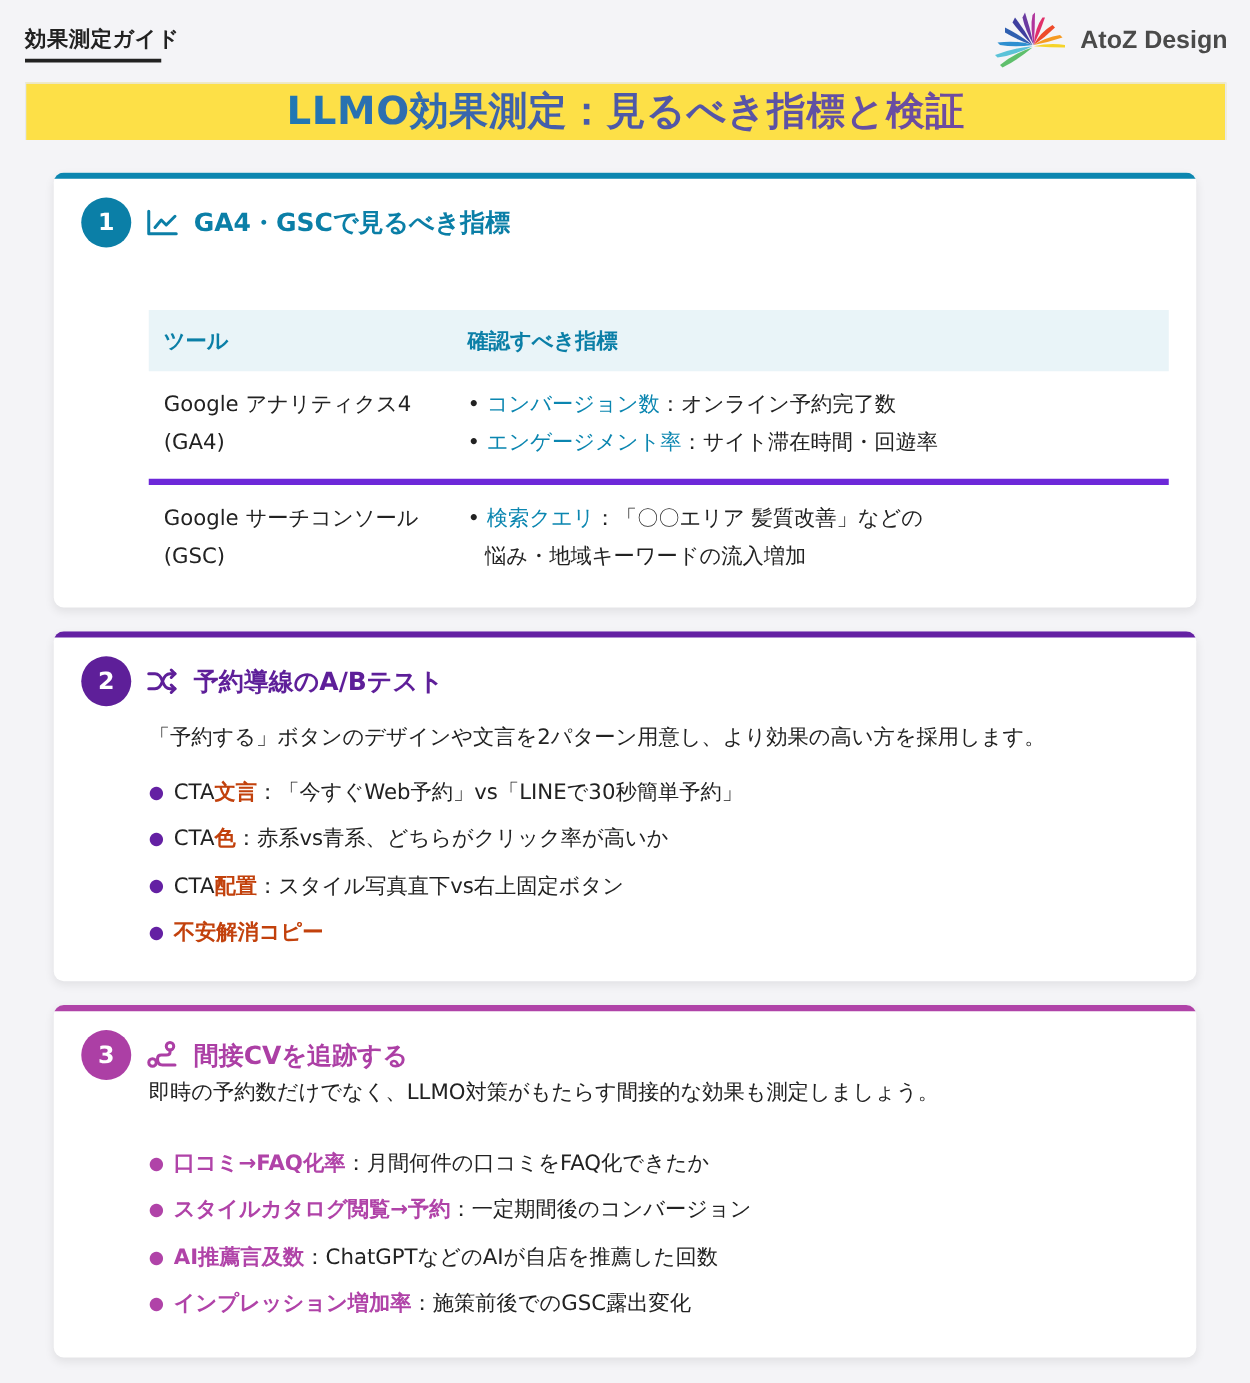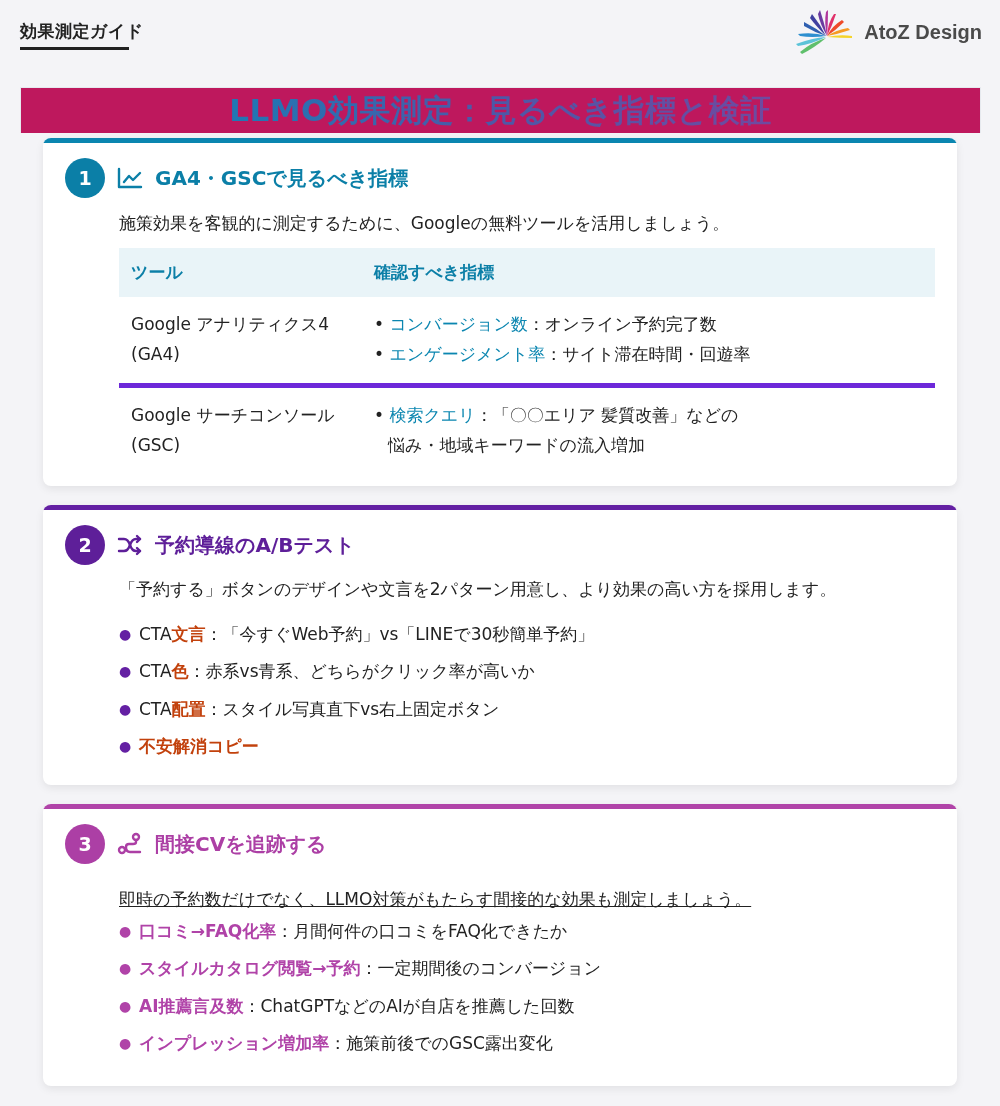--- a/index.html
+++ b/index.html
@@ -6,21 +6,21 @@
   html, body { width: 1000px; height: 1106px; background: #f4f4f7; overflow: hidden; }
   body { font-family: "DejaVu Sans", "Liberation Sans", sans-serif; color: #222; position: relative; }
 
   .top-header { position: absolute; left: 0; top: 0; width: 1000px; height: 66px; text-align: right; }
   .guide-label { position: absolute; left: 20px; top: 20px; font-size: 17px; font-weight: bold; color: #222; letter-spacing: 0.5px; }
   .guide-underline { position: absolute; left: 20px; top: 47px; width: 109px; height: 3px; background: #222; }
   .logo { position: absolute; right: 18px; top: 8px; display: flex; align-items: center; gap: 10px; }
   .logo-mark { width: 60px; height: 48px; }
   .logo-text { font-size: 20px; font-weight: bold; color: #4a4a4a; font-family: "Liberation Sans", sans-serif; }
 
-  .title-box { position: absolute; left: 20px; top: 66px; width: 961px; height: 46px; background: #be185d; border: 1px solid #e6e9ee; border-bottom: none; text-align: center; margin-top: 21px; }
+  .title-box { position: absolute; left: 20px; top: 66px; width: 961px; height: 46px; background: #fde047; border: 1px solid #e6e9ee; border-bottom: none; text-align: center; }
   .title-text { display: inline-block; font-size: 31px; font-weight: bold; line-height: 56px; margin-top: -6px;
     background: linear-gradient(90deg, #1f78b4 0%, #4a5aa8 45%, #6f4aa0 100%);
     -webkit-background-clip: text; background-clip: text; color: transparent; letter-spacing: 0.5px; }
 
   .card { position: absolute; left: 43px; width: 914px; background: #fff; border-radius: 8px; box-shadow: 0 3px 8px rgba(0,0,0,0.08); overflow: hidden; }
   .card-bar { height: 5px; width: 100%; }
   .card-head { position: absolute; left: 22px; top: 20px; display: flex; align-items: center; }
   .num-badge { width: 40px; height: 40px; border-radius: 50%; color: #fff; font-weight: bold; font-size: 19px; display: flex; align-items: center; justify-content: center; }
   .head-icon { width: 26px; height: 26px; margin-left: 12px; display: flex; align-items: center; justify-content: center; }
   .head-title { font-size: 20px; font-weight: bold; margin-left: 12px; }
@@ -55,21 +55,21 @@
   .bullets .dot { font-size: 14px; width: 20px; display: inline-block; }
   #card2 .bullets { top: 110px; }
   #card2 .dot { color: #6420a3; }
   .kw-purple { color: #c2410c; font-weight: bold; }
 
   
   #card3 { top: 804px; height: 282px; }
   #card3 .card-bar { background: #b043a8; }
   #card3 .num-badge { background: #ac3fa5; }
   #card3 .head-title { color: #ac3fa5; }
-  #card3 .card-intro { top: 84px; text-decoration: underline; }
+  #card3 .card-intro { top: 58px; }
   #card3 .bullets { top: 108px; }
   #card3 .dot { color: #b043a8; }
   .kw-magenta { color: #b043a8; font-weight: bold; }
 </style>
 </head>
 <body>
 
 <div class="top-header">
   <div class="guide-label">効果測定ガイド</div>
   <div class="guide-underline"></div>
@@ -100,21 +100,20 @@
   <div class="card-head">
     <div class="num-badge">1</div>
     <span class="head-icon">
       <svg width="26" height="22" viewBox="0 0 26 22" fill="none" stroke="#0b7fa7" stroke-width="2.4" stroke-linecap="round" stroke-linejoin="round">
         <path d="M2 2 V20 H24"></path>
         <path d="M7 15 L12 9 L16 13 L23 6"></path>
       </svg>
     </span>
     <span class="head-title">GA4・GSCで見るべき指標</span>
   </div>
-  <div class="card-intro">施策効果を客観的に測定するために、Googleの無料ツールを活用しましょう。</div>
   <table class="metric-table">
     <thead>
       <tr>
         <th>ツール</th>
         <th class="col2">確認すべき指標</th>
       </tr>
     </thead>
     <tbody>
       <tr class="r1">
         <td class="tool">

